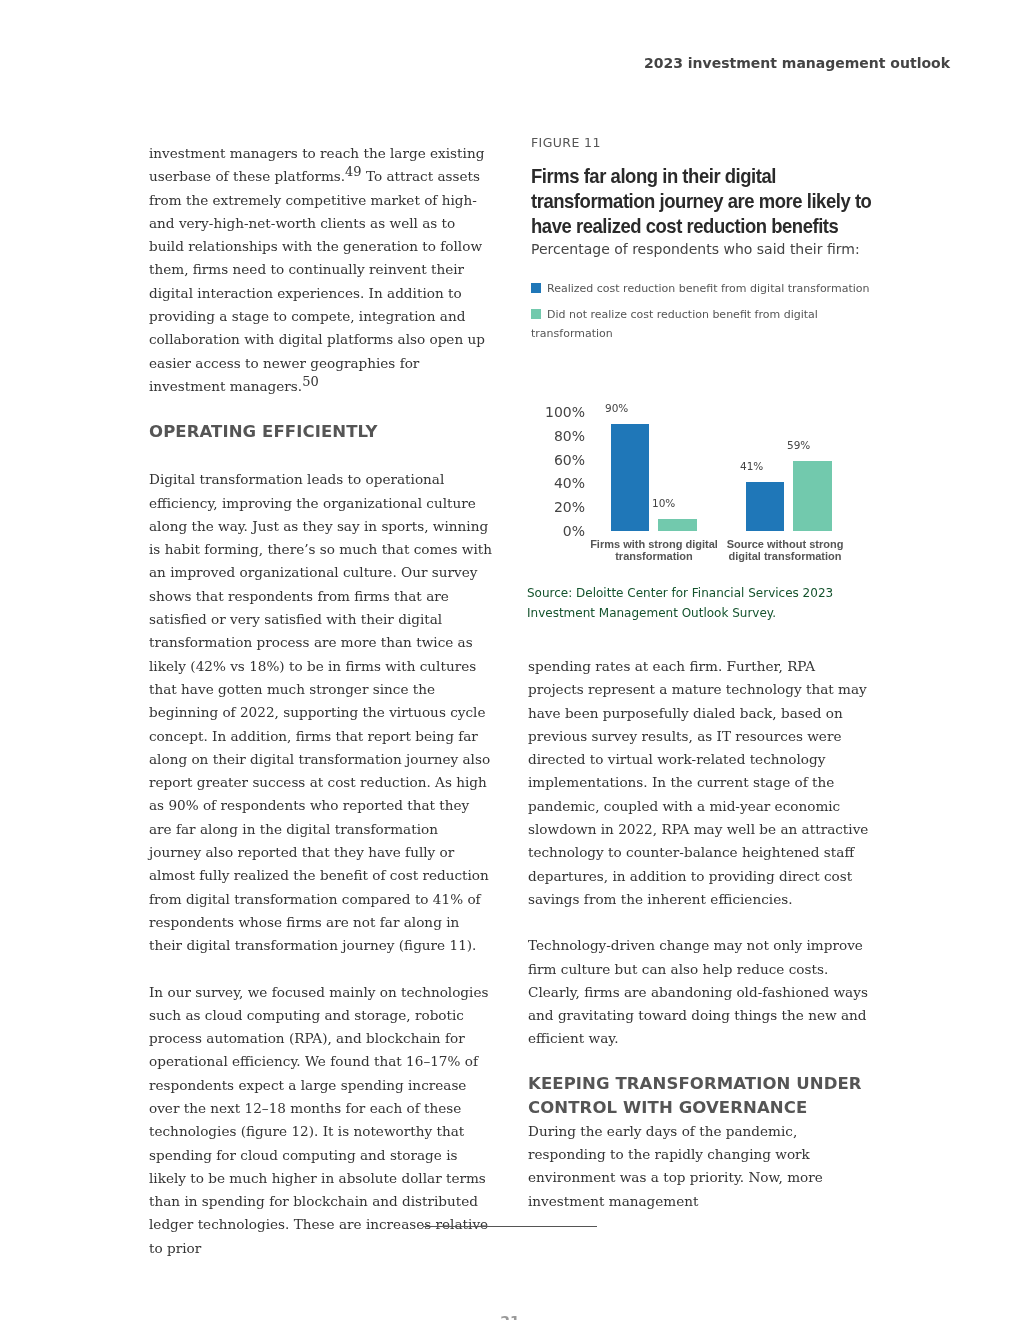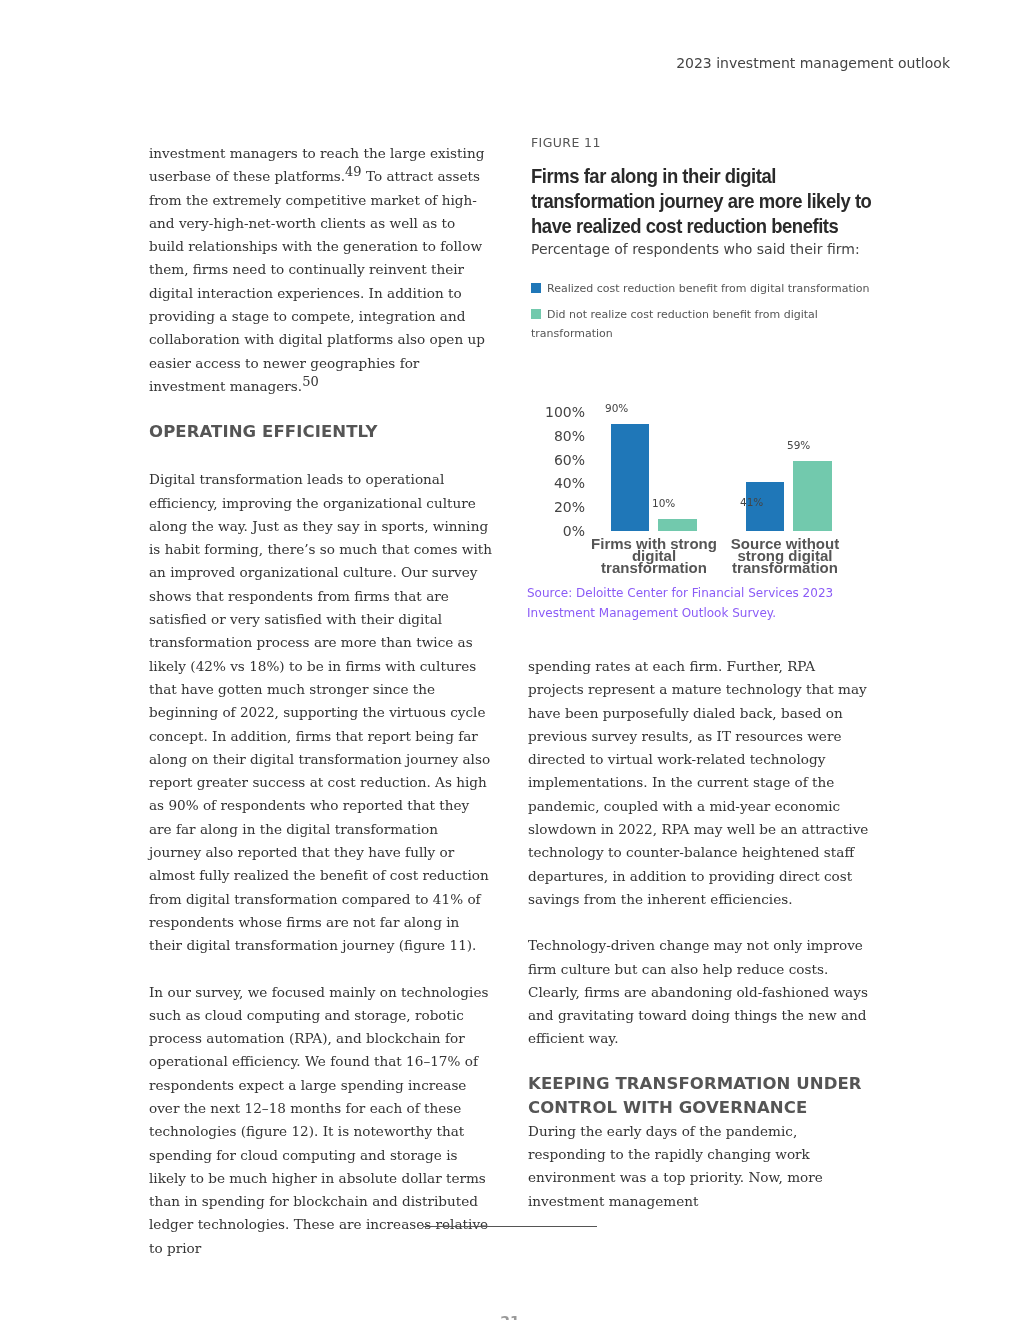--- a/index.html
+++ b/index.html
@@ -1,20 +1,20 @@
 <!DOCTYPE html>
 <html><head>
 <meta charset="utf-8">
 <style>
   html, body { margin: 0; padding: 0; background: #ffffff; }
   body { width: 1020px; height: 1320px; position: relative; overflow: hidden; }
   .sans { font-family: "DejaVu Sans", "Liberation Sans", sans-serif; }
   .serif { font-family: "DejaVu Serif", "Liberation Serif", serif; }
 
-  .running-head { position: absolute; top: 55px; right: 70px; font-size: 14px; color: #444; }
+  .running-head { position: absolute; top: 55px; right: 70px; font-size: 14px; color: #444; font-weight: bold; }
 
   .col { position: absolute; width: 345px; color: #333; font-size: 13.6px; line-height: 23.3px; }
   .col p { margin: 0; }
   .col-left { left: 149px; top: 142px; }
   .col-right { left: 528px; top: 655px; }
   .para-gap { height: 23px; }
   sup { font-size: 13px; vertical-align: 5px; line-height: 0; }
 
   .section-head { font-size: 16.5px; color: #555; line-height: 24px; letter-spacing: 0.1px; margin: 0; }
 
@@ -24,23 +24,23 @@
   .fig-sub { font-size: 14px; color: #444; margin-top: 3px; }
   .legend { margin-top: 22px; font-size: 11px; color: #555; line-height: 19px; }
   .legend-item { margin-bottom: 7px; }
   .swatch { display: inline-block; width: 10px; height: 10px; margin-right: 6px; vertical-align: -1px; }
 
   .chart { position: absolute; left: 540px; top: 395px; width: 320px; height: 180px; }
   .ytick { position: absolute; right: 275px; font-size: 14px; color: #444; transform: translateY(-50%); white-space: nowrap; }
   .bar { position: absolute; bottom: 0; }
   .plot { position: absolute; left: 60px; top: 17px; width: 260px; height: 119px; }
   .bar-label { position: absolute; font-size: 10.5px; color: #444; text-align: left; width: 50px; margin-left: -6px; }
-  .cat-label { position: absolute; top: 143px; width: 130px; text-align: center; font-size: 15px; font-weight: bold; color: #555; line-height: 12px; font-family: "Liberation Sans", sans-serif; }
+  .cat-label { position: absolute; top: 143px; width: 130px; text-align: center; font-size: 11px; font-weight: bold; color: #555; line-height: 12px; font-family: "Liberation Sans", sans-serif; }
 
-  .source { position: absolute; left: 527px; top: 583px; width: 330px; font-size: 12px; line-height: 20px; color: #8b5cf6; }
+  .source { position: absolute; left: 527px; top: 583px; width: 330px; font-size: 12px; line-height: 20px; color: #14532d; }
 
   .footer-rule { position: absolute; left: 423px; top: 1226px; width: 174px; height: 1px; background: #555; }
   .page-num { position: absolute; left: 0; width: 1020px; top: 1307px; text-align: center; font-size: 14px; font-weight: bold; color: #999; margin-top: 6px; }
 </style>
 </head>
 <body>
 
 <div class="running-head sans">2023 investment management outlook</div>
 
 <div class="col col-left serif">
@@ -76,21 +76,21 @@
   <div class="ytick" style="top:136px">0%</div>
 
   <div class="plot" id="plot">
     <div class="bar" id="bar-0-0" style="left: 11px; width: 38px; background: rgb(31, 119, 184); height: 107.1px;"></div>
     <div class="bar" id="bar-1-0" style="left: 58px; width: 39px; background: rgb(114, 201, 173); height: 11.9px;"></div>
     <div class="bar" id="bar-0-1" style="left: 146px; width: 38px; background: rgb(31, 119, 184); height: 48.79px;"></div>
     <div class="bar" id="bar-1-1" style="left: 193px; width: 39px; background: rgb(114, 201, 173); height: 70.21px;"></div>
 
     <div class="bar-label" id="lbl-0-0" style="left: 11px; top: -10.1px;">90%</div>
     <div class="bar-label" id="lbl-1-0" style="left: 58px; top: 85.1px;">10%</div>
-    <div class="bar-label" id="lbl-0-1" style="left: 146px; top: 48.21px; margin-top: 36px;">41%</div>
+    <div class="bar-label" id="lbl-0-1" style="left: 146px; top: 48.21px;">41%</div>
     <div class="bar-label" id="lbl-1-1" style="left: 193px; top: 26.79px;">59%</div>
   </div>
 
   <div class="cat-label" style="left:49px">Firms with strong digital transformation</div>
   <div class="cat-label" style="left:180px">Source without strong digital transformation</div>
 </div>
 
 <div class="source sans">Source: Deloitte Center for Financial Services 2023 Investment Management Outlook Survey.</div>
 
 <div class="col col-right serif">

